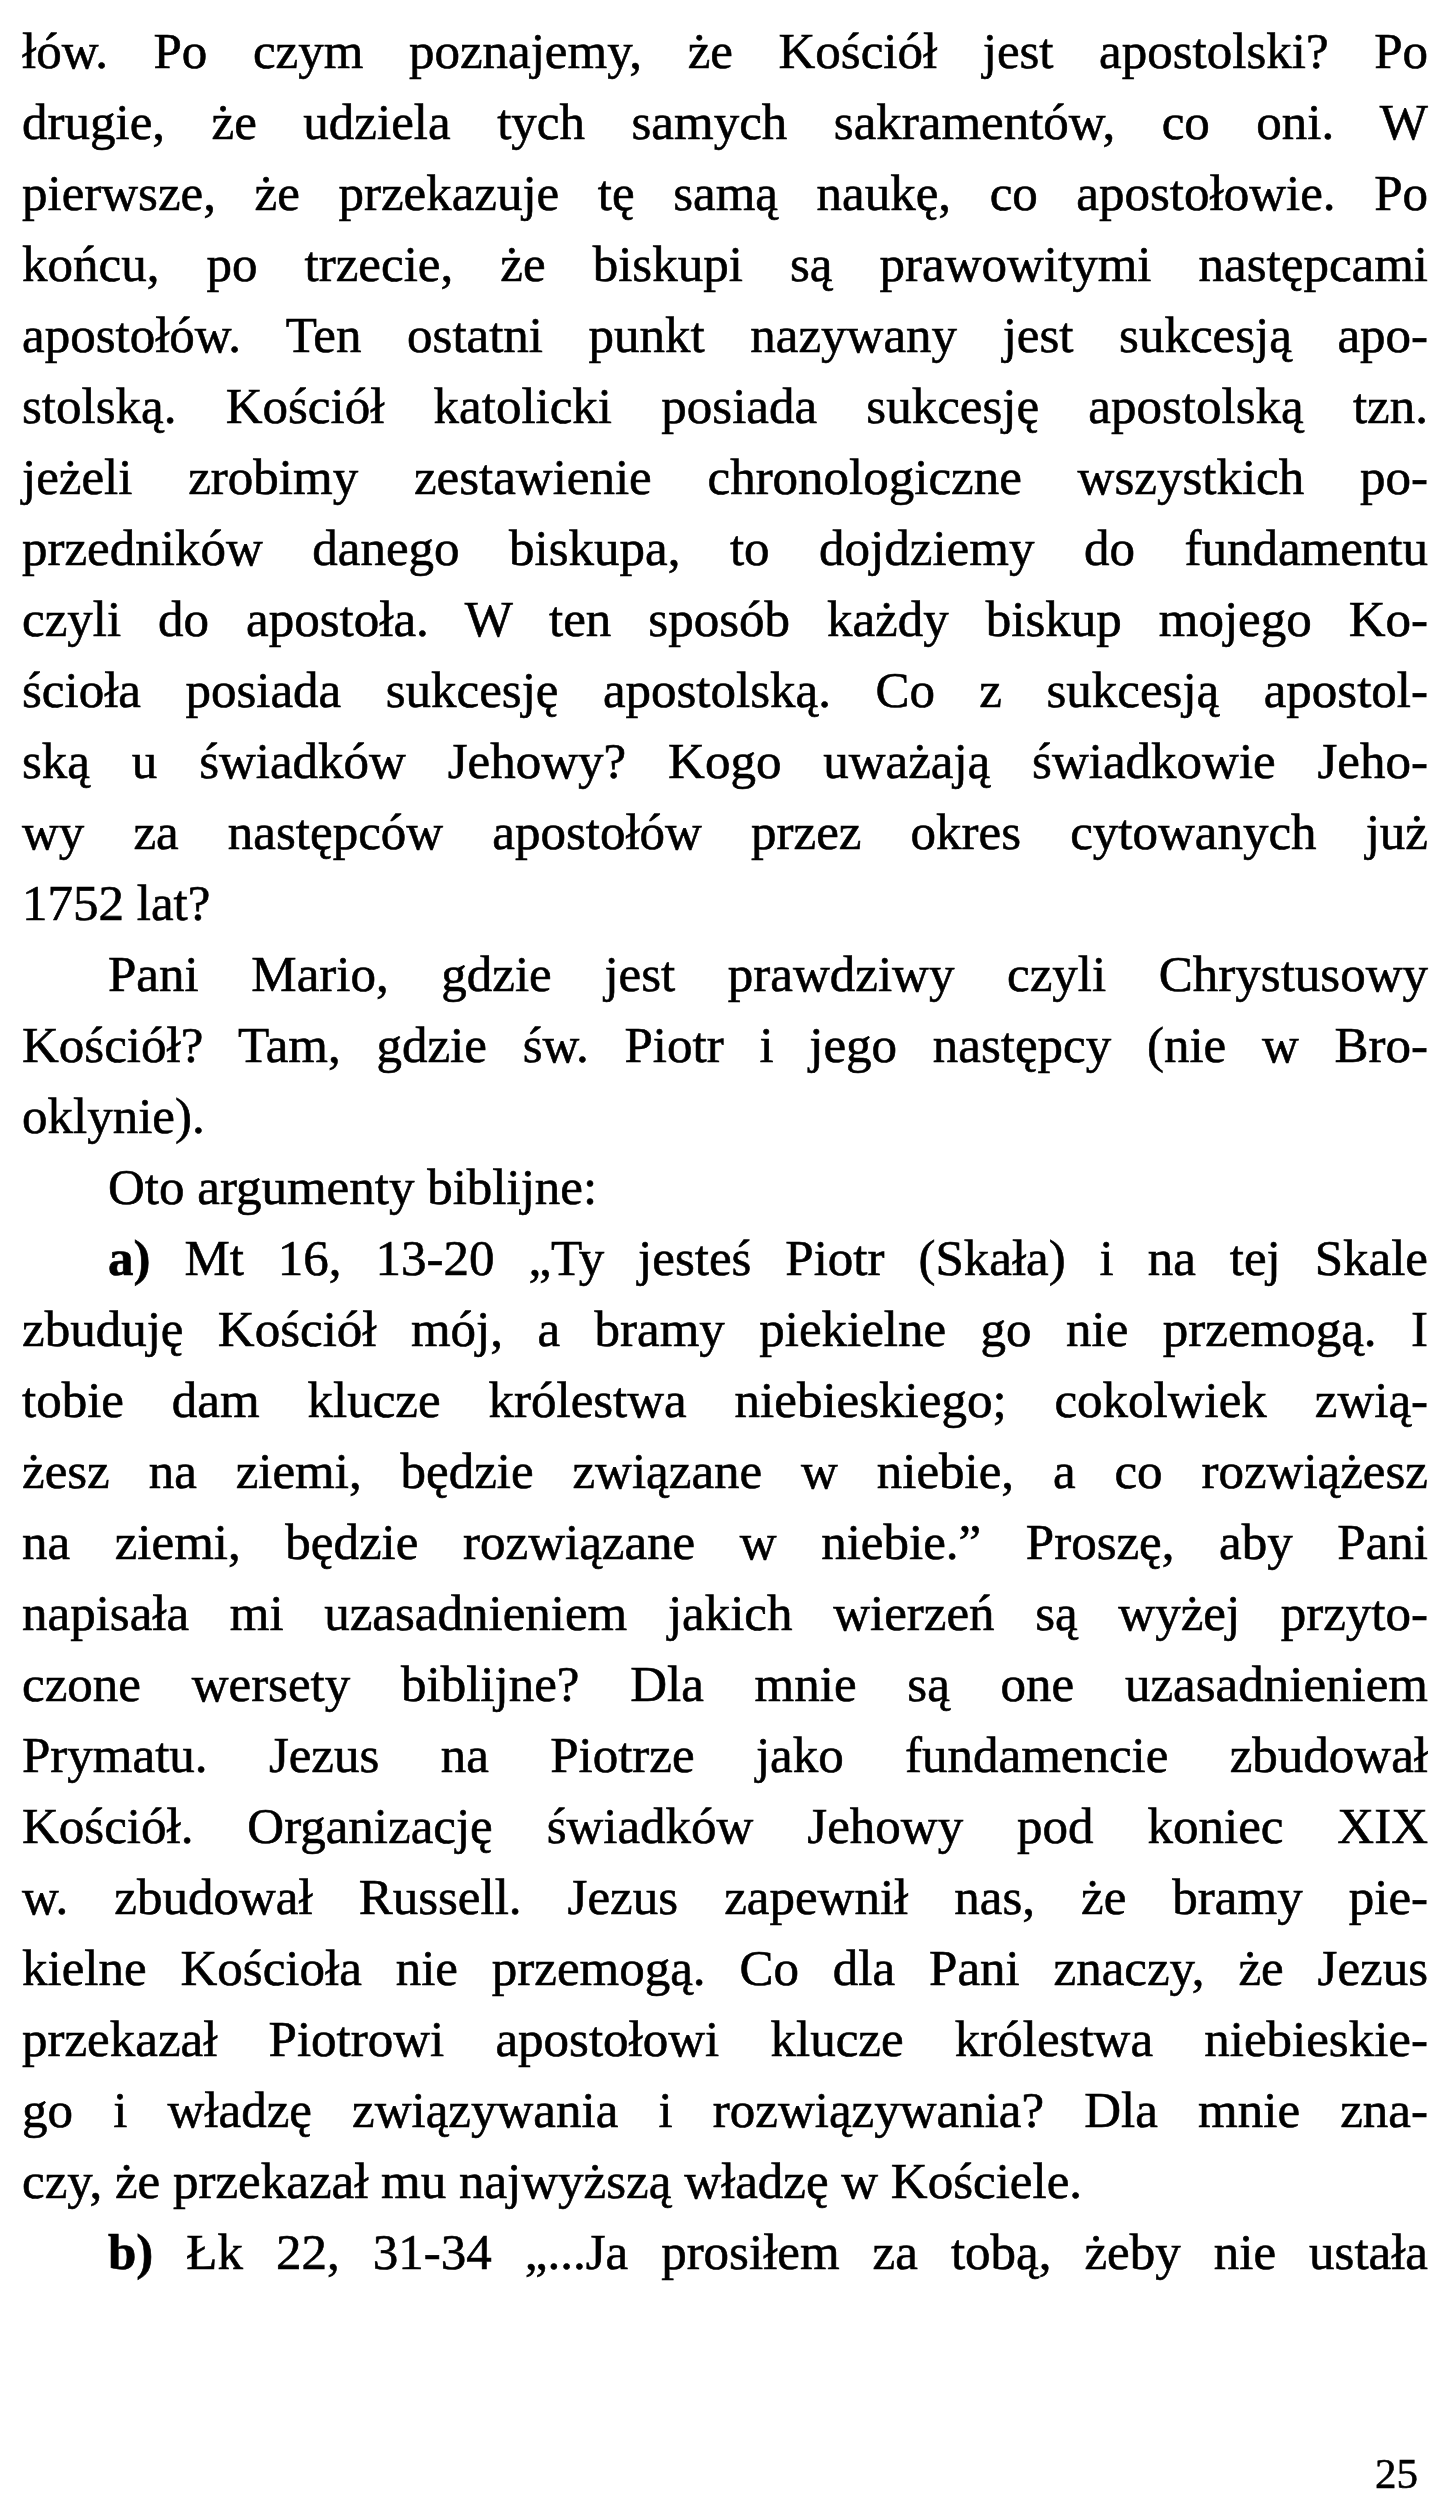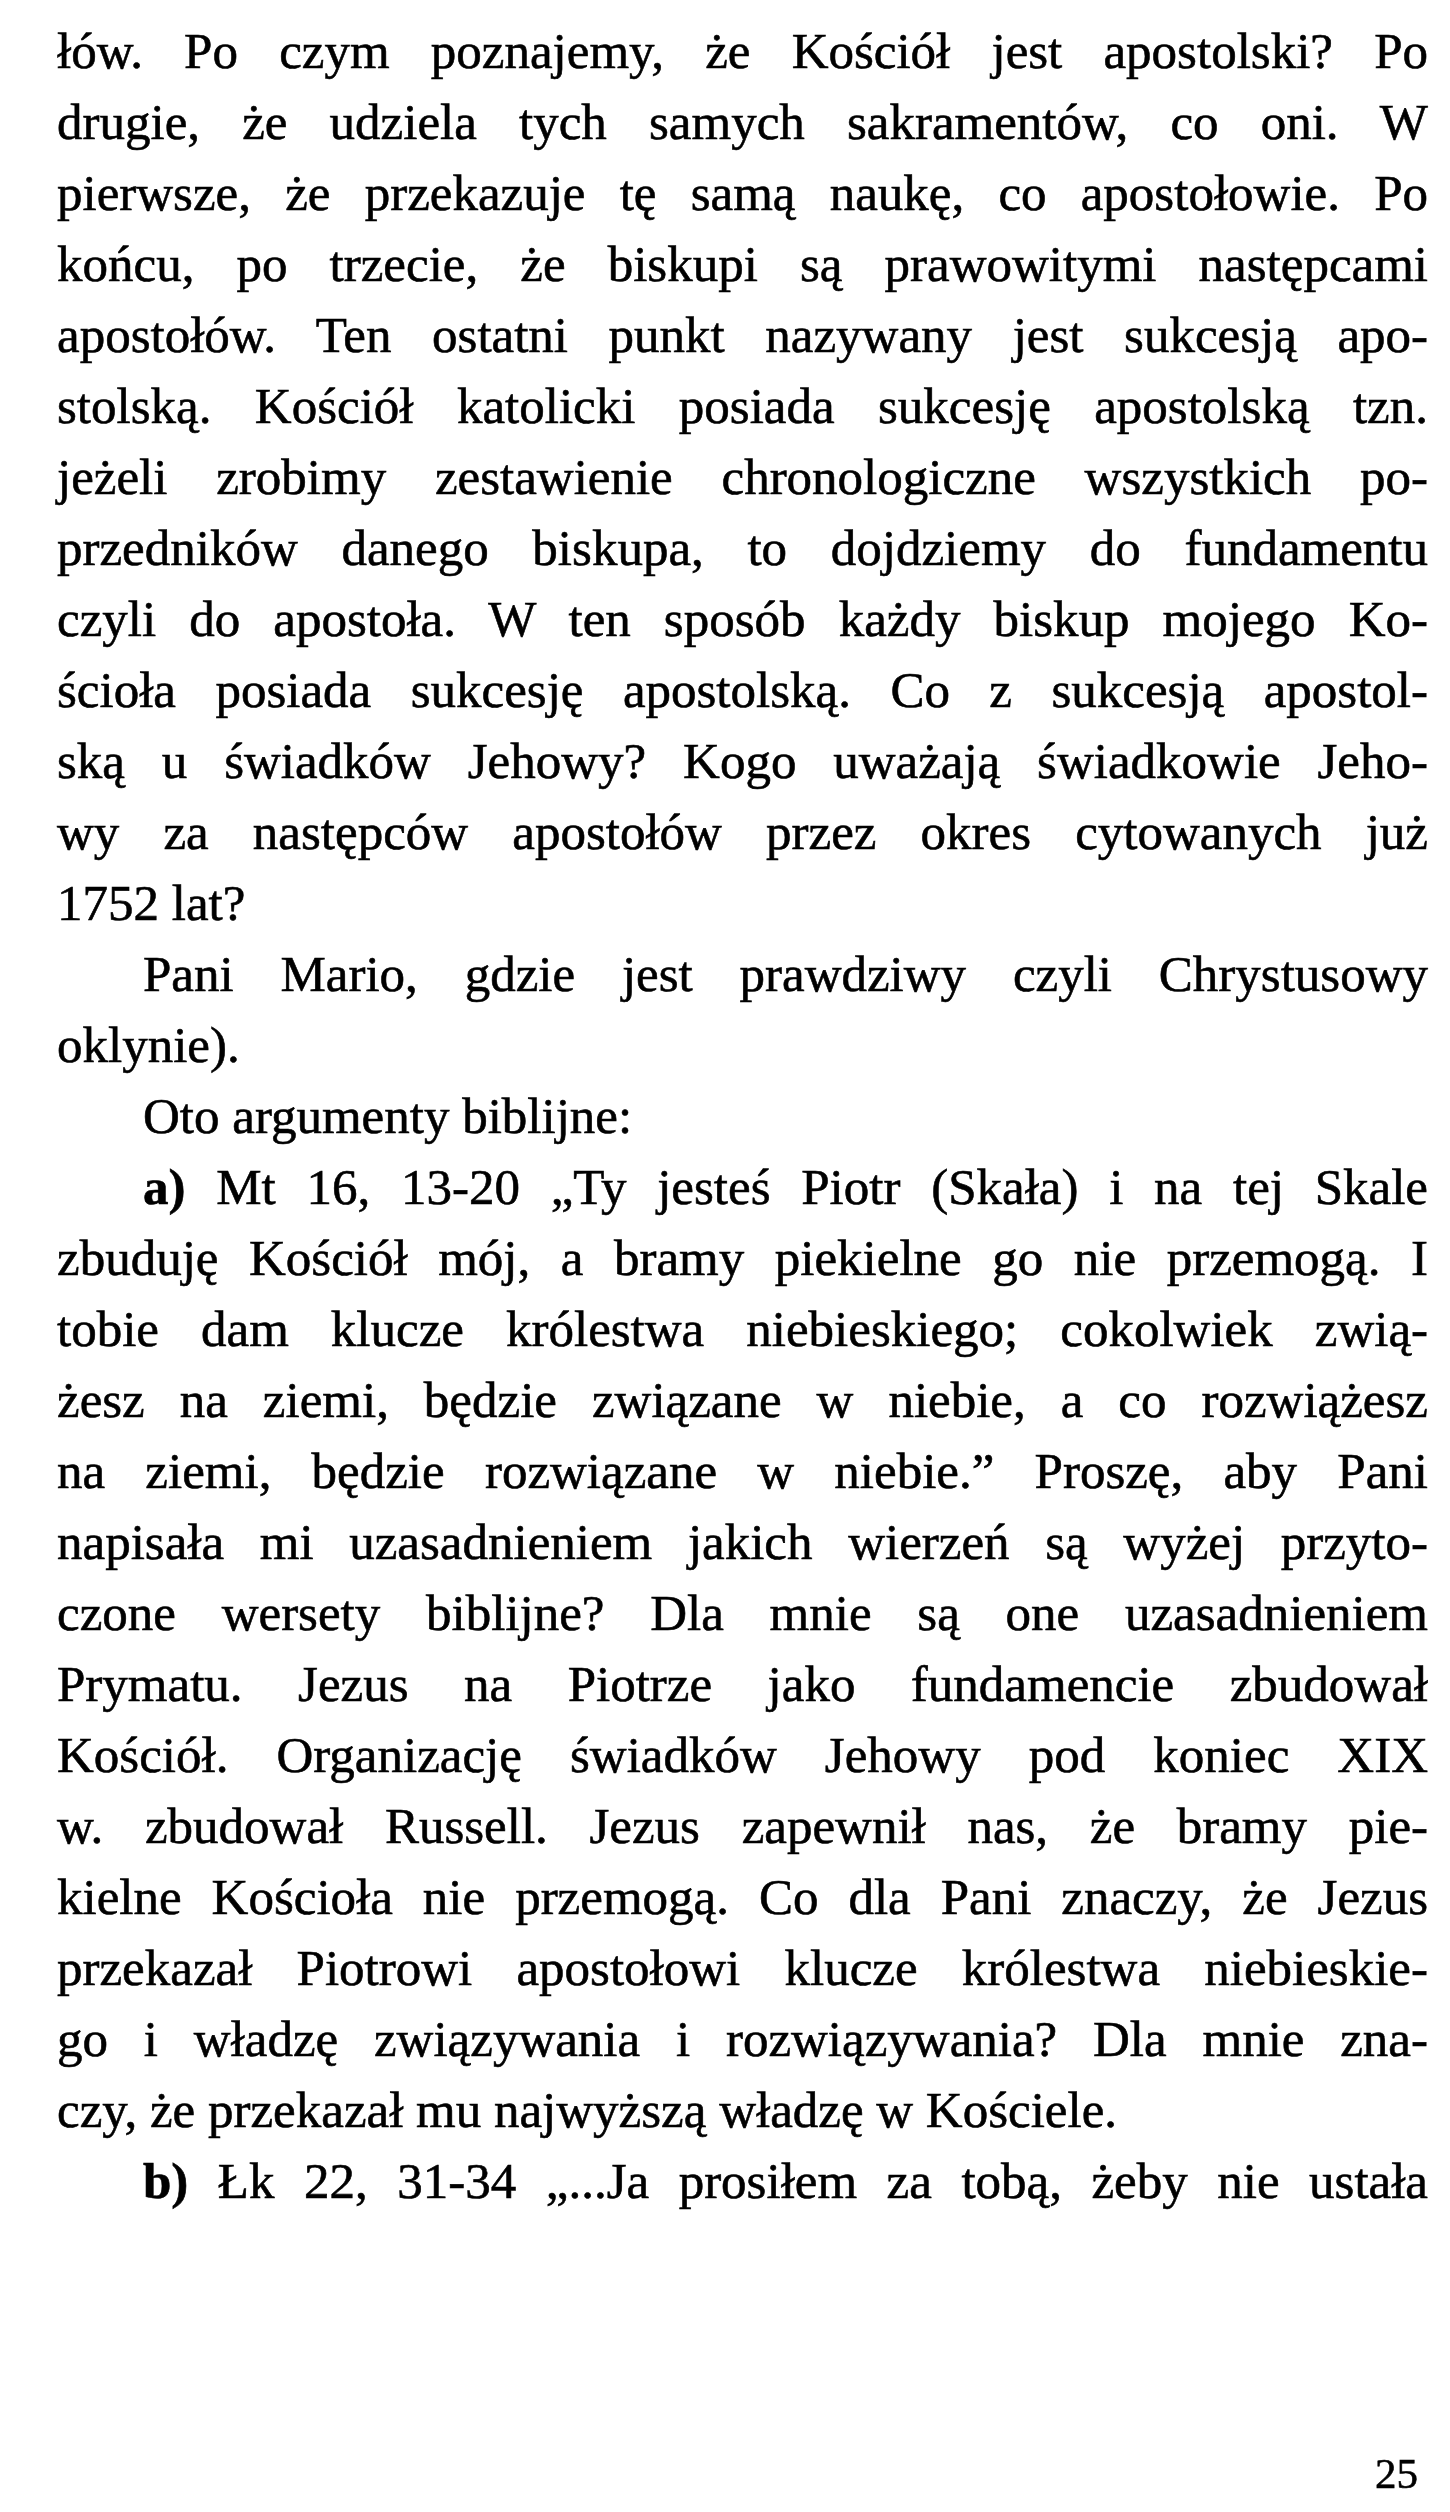--- a/index.html
+++ b/index.html
@@ -11,21 +11,20 @@
     color: #000000;
     font-family: "Liberation Serif", serif;
     -webkit-text-stroke: 0.6px #000;
     overflow: hidden;
   }
   .text-block {
     position: absolute;
     left: 22px;
     right: 22px;
     top: 16px;
-    margin-left: 35px;
   }
   .line {
     font-size: 51px;
     line-height: 71px;
     text-align: left;
     white-space: normal;
   }
   .line.just {
     text-align: justify;
     text-align-last: justify;
@@ -54,20 +53,21 @@
       <div class="line just">apostołów. Ten ostatni punkt nazywany jest sukcesją apo-</div>
       <div class="line just">stolską. Kościół katolicki posiada sukcesję apostolską tzn.</div>
       <div class="line just">jeżeli zrobimy zestawienie chronologiczne wszystkich po-</div>
       <div class="line just">przedników danego biskupa, to dojdziemy do fundamentu</div>
       <div class="line just">czyli do apostoła. W ten sposób każdy biskup mojego Ko-</div>
       <div class="line just">ścioła posiada sukcesję apostolską. Co z sukcesją apostol-</div>
       <div class="line just">ską u świadków Jehowy? Kogo uważają świadkowie Jeho-</div>
       <div class="line just">wy za następców apostołów przez okres cytowanych już</div>
       <div class="line">1752 lat?</div>
       <div class="line indent just">Pani Mario, gdzie jest prawdziwy czyli Chrystusowy</div>
+      <div class="line just">Kościół? Tam, gdzie św. Piotr i jego następcy (nie w Bro-</div>
       <div class="line">oklynie).</div>
       <div class="line indent">Oto argumenty biblijne:</div>
       <div class="line indent just"><strong>a)</strong> Mt 16, 13-20 „Ty jesteś Piotr (Skała) i na tej Skale</div>
       <div class="line just">zbuduję Kościół mój, a bramy piekielne go nie przemogą. I</div>
       <div class="line just">tobie dam klucze królestwa niebieskiego; cokolwiek zwią-</div>
       <div class="line just">żesz na ziemi, będzie związane w niebie, a co rozwiążesz</div>
       <div class="line just">na ziemi, będzie rozwiązane w niebie.” Proszę, aby Pani</div>
       <div class="line just">napisała mi uzasadnieniem jakich wierzeń są wyżej przyto-</div>
       <div class="line just">czone wersety biblijne? Dla mnie są one uzasadnieniem</div>
       <div class="line just">Prymatu. Jezus na Piotrze jako fundamencie zbudował</div>

